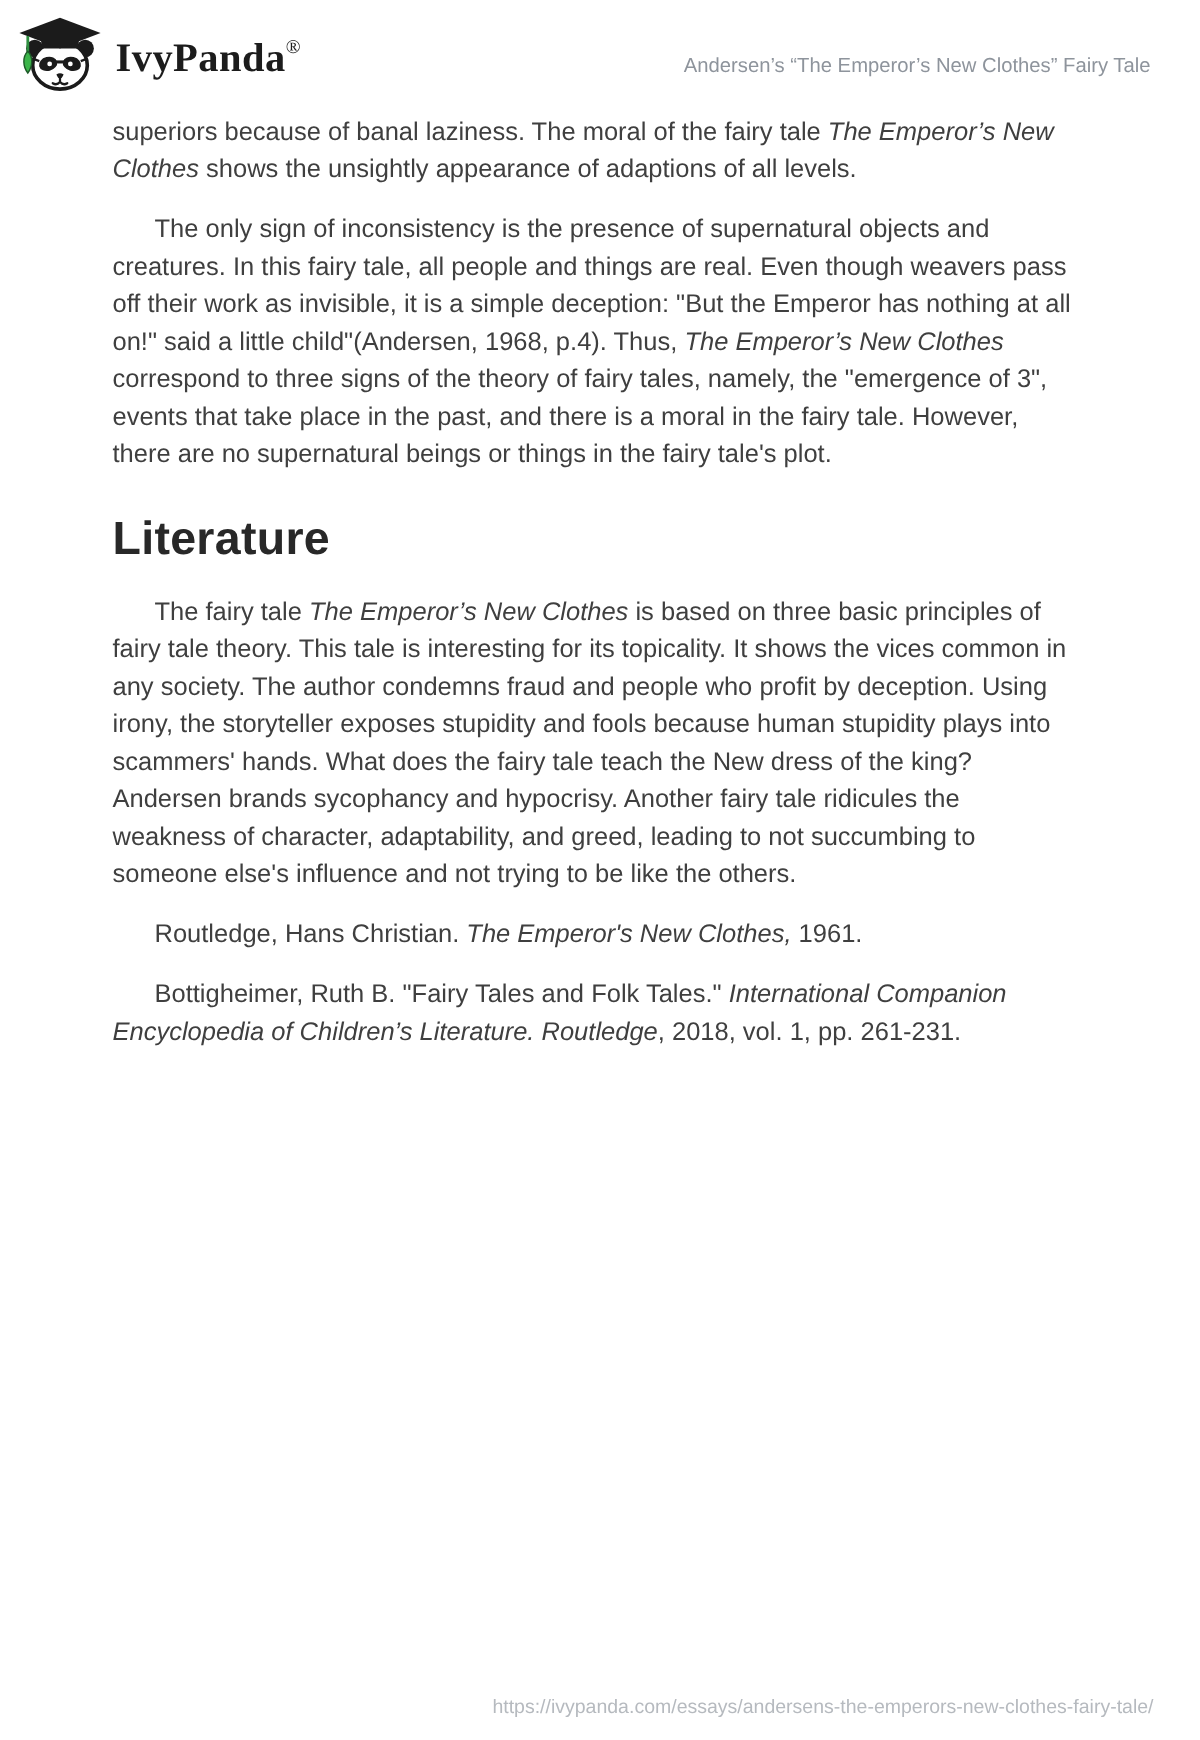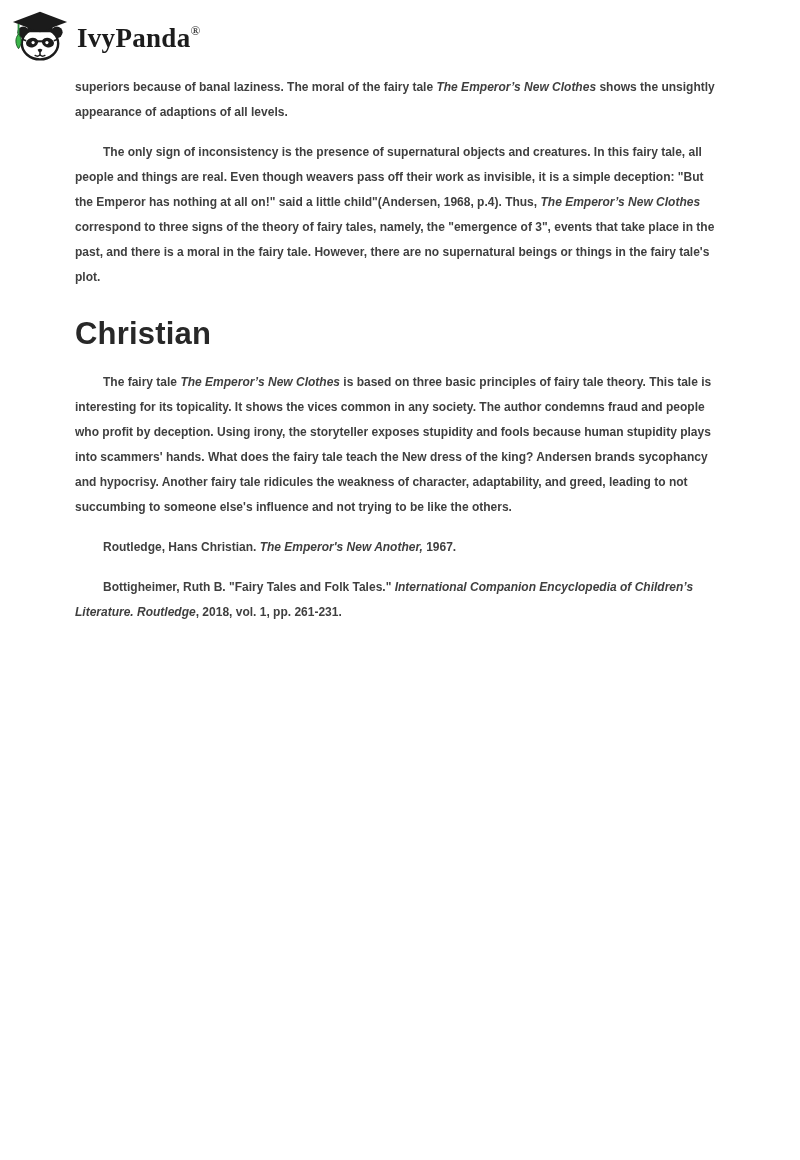--- a/index.html
+++ b/index.html
@@ -48,24 +48,23 @@
     margin-top: 15px;
     font-size: 13.5px;
     color: #8e949c;
     line-height: 1.2;
   }
   .content {
     padding: 9px 80px 0 75px;
   }
   .body-p {
     margin: 0 0 15px 0;
-    font-size: 12px;
+    font-size: 17px;
     line-height: 25px;
     color: #3f3f3f;
-    font-weight: bold;
   }
   .body-p.indent { text-indent: 28px; }
   .body-p em { font-style: italic; }
   h2.section-heading {
     margin: 27px 0 19px 0;
     font-size: 31px;
     line-height: 34px;
     font-weight: 700;
     color: #282828;
     letter-spacing: 0.2px;
@@ -110,25 +109,29 @@
         <circle cx="22.6" cy="33" r="1.7" fill="#ffffff"></circle>
         <circle cx="37.4" cy="33" r="1.7" fill="#ffffff"></circle>
 
         <path d="M27.4 40.6 q2.6 -1.8 5.2 0 q-1.3 3 -2.6 3 q-1.3 0 -2.6 -3 Z" fill="#1b1b1b"></path>
         <path d="M30 43.6 v2.4 M30 46 q-2.4 2.6 -5.2 0.8 M30 46 q2.4 2.6 5.2 0.8" fill="none" stroke="#1b1b1b" stroke-width="1.6" stroke-linecap="round"></path>
       </svg>
       <div>
         <span class="logo-text">IvyPanda</span><span class="logo-reg">®</span>
       </div>
     </div>
+    <div class="doc-title">Andersen’s “The Emperor’s New Clothes” Fairy Tale</div>
   </div>
 
   <div class="content">
     <p class="body-p"><span>superiors because of banal laziness. The moral of the fairy tale </span><em>The Emperor’s New Clothes</em><span> shows the unsightly appearance of adaptions of all levels.</span></p>
     <p class="body-p indent"><span>The only sign of inconsistency is the presence of supernatural objects and creatures. In this fairy tale, all people and things are real. Even though weavers pass off their work as invisible, it is a simple deception: "But the Emperor has nothing at all on!" said a little child"(Andersen, 1968, p.4). Thus, </span><em>The Emperor’s New Clothes</em><span> correspond to three signs of the theory of fairy tales, namely, the "emergence of 3", events that take place in the past, and there is a moral in the fairy tale. However, there are no supernatural beings or things in the fairy tale's plot.</span></p>
-    <h2 class="section-heading">Christian</h2>
+    <h2 class="section-heading">Literature</h2>
     <p class="body-p indent"><span>The fairy tale </span><em>The Emperor’s New Clothes</em><span> is based on three basic principles of fairy tale theory. This tale is interesting for its topicality. It shows the vices common in any society. The author condemns fraud and people who profit by deception. Using irony, the storyteller exposes stupidity and fools because human stupidity plays into scammers' hands. What does the fairy tale teach the New dress of the king? Andersen brands sycophancy and hypocrisy. Another fairy tale ridicules the weakness of character, adaptability, and greed, leading to not succumbing to someone else's influence and not trying to be like the others.</span></p>
-    <p class="body-p indent"><span>Routledge, Hans Christian. </span><em>The Emperor's New Another,</em><span> 1967.</span></p>
+    <p class="body-p indent"><span>Routledge, Hans Christian. </span><em>The Emperor's New Clothes,</em><span> 1961.</span></p>
     <p class="body-p indent"><span>Bottigheimer, Ruth B. "Fairy Tales and Folk Tales." </span><em>International Companion Encyclopedia of Children’s Literature. Routledge</em><span>, 2018, vol. 1, pp. 261-231.</span></p>
   </div>
 
+  <div class="footer">
+    <a class="footer-url" href="#">https://ivypanda.com/essays/andersens-the-emperors-new-clothes-fairy-tale/</a>
+  </div>
 
 </div>
 
 </body></html>

